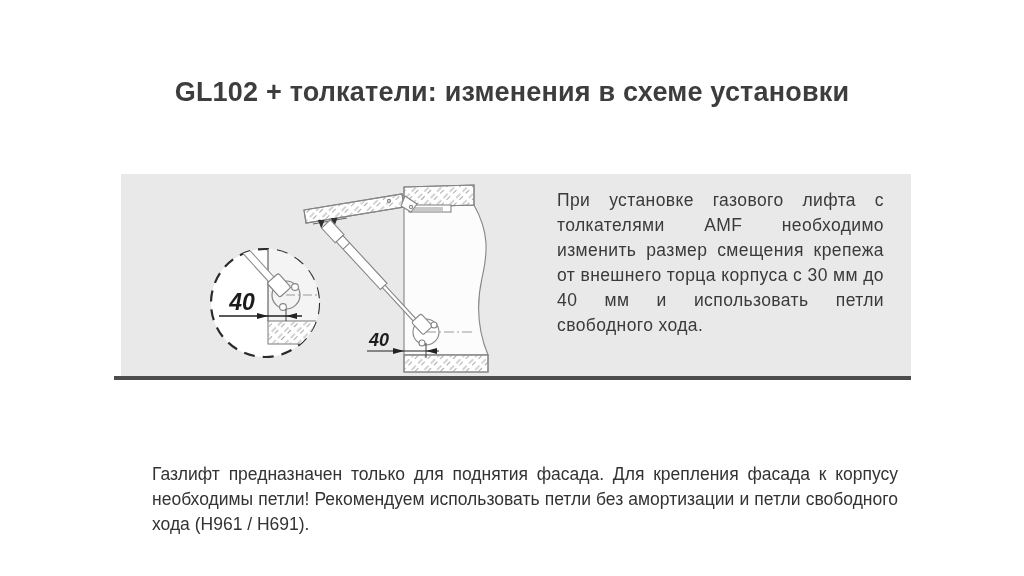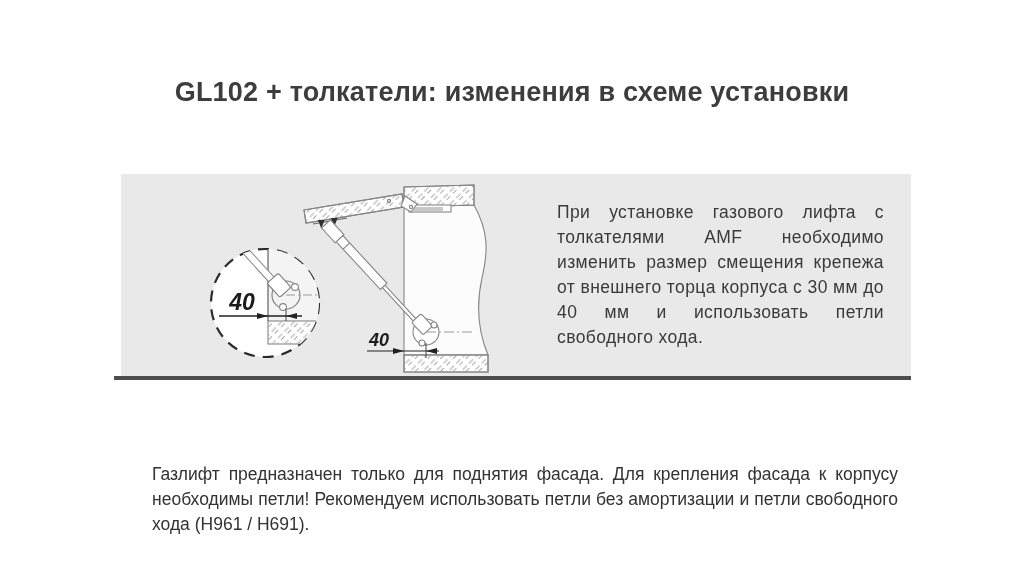--- a/index.html
+++ b/index.html
@@ -26,21 +26,21 @@
     background:#e9e9e9;
   }
   .rule{
     position:absolute;
     left:114px;top:376px;
     width:797px;height:4px;
     background:#4d4d4d;
   }
   .panel-text{
     position:absolute;
-    left:436px;top:26px;
+    left:436px;top:14px;
     width:327px;
     font-size:17.5px;
     line-height:25px;
     font-weight:500;
     letter-spacing:0.4px;
     color:#3a3a3a;
     text-align:justify;
   }
   .diagram{
     position:absolute;

